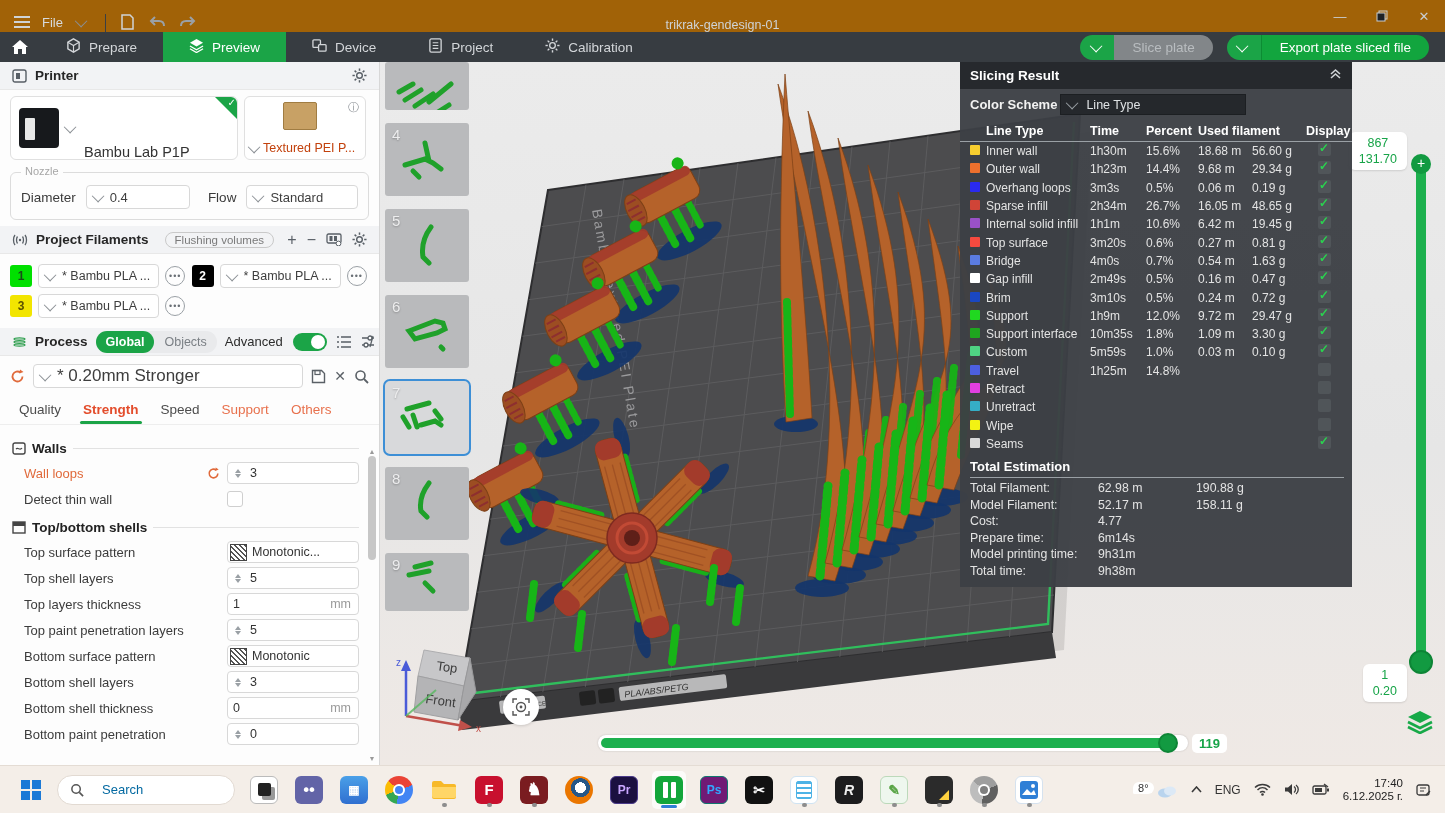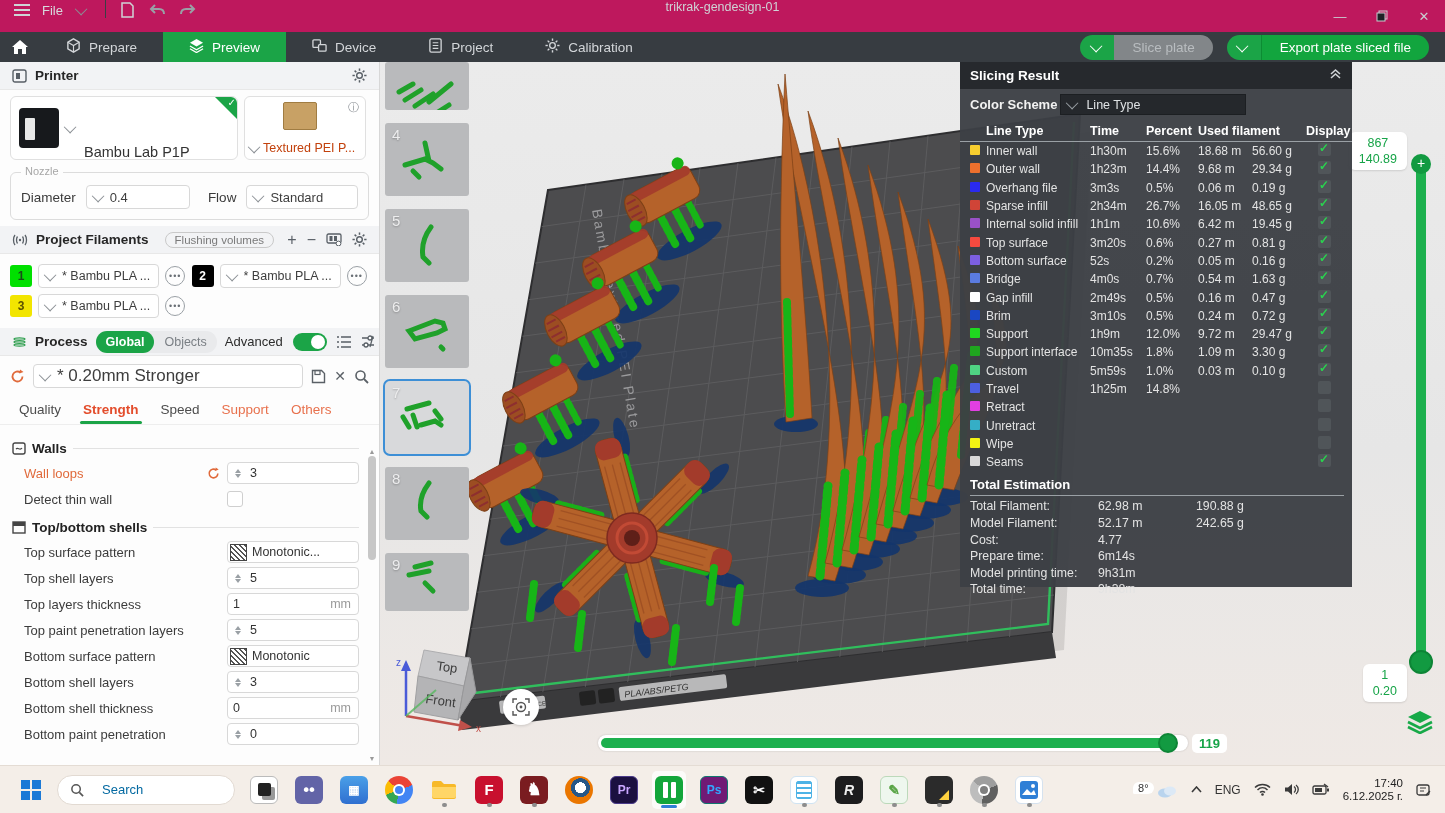--- a/index.html
+++ b/index.html
@@ -1,20 +1,20 @@
 <!DOCTYPE html>
 <html><head>
 <meta charset="utf-8">
 <style>
   * { margin:0; padding:0; box-sizing:border-box; }
   html,body { width:1445px; height:813px; overflow:hidden; font-family:"Liberation Sans",sans-serif; font-size:13px; background:#e8e8e8; }
   #app { position:relative; width:1445px; height:813px; }
 
   
-  #titlebar { position:absolute; left:0; top:0; width:1445px; height:32px; background:#be185d; display:flex; align-items:flex-start; color:#d7dadd; z-index:60; }
+  #titlebar { position:absolute; left:0; top:0; width:1445px; height:32px; background:#a16207; display:flex; align-items:flex-end; color:#d7dadd; z-index:60; }
   #titlebar .grp { display:flex; align-items:center; gap:10px; padding:0 12px; }
   #titlebar .sep { width:1px; height:18px; background:#3a3f44; }
   #titlebar .tbico { width:20px; height:20px; display:flex; align-items:center; justify-content:center; color:#aeb4b9; cursor:pointer; }
   #win-title { position:absolute; left:50%; transform:translateX(-50%); color:#cfd3d6; font-size:12.5px; }
   #win-ctrls { position:absolute; right:0; top:0; height:32px; display:flex; }
   #win-ctrls .wbtn { width:42px; height:32px; display:flex; align-items:center; justify-content:center; color:#c9cdd1; font-size:13px; }
 
   
   #tabbar { position:absolute; left:0; top:32px; width:1445px; height:30px; background:#373c41; display:flex; align-items:center; z-index:60; }
   #home-btn { width:40px; height:30px; display:flex; align-items:center; justify-content:center; }
@@ -544,21 +544,21 @@
       <div class="knob"></div>
     </div>
     <div id="hval">119</div>
 
     <div id="vslider">
       <div class="plus">+</div>
       <div class="knob"></div>
     </div>
     <div class="vlabel" id="vlabel-top">
       <div>867</div>
-        <div>140.89</div>
+        <div>131.70</div>
     </div>
     <div class="vlabel" id="vlabel-bot">
       <div>1</div>
         <div>0.20</div>
     </div>
     <div id="layers-btn">
       <svg width="26" height="24" viewBox="0 0 26 24">
           <path d="M13 1 25 7 13 13 1 7z" fill="#17a948"></path>
           <path d="M1 12l12 6 12-6" fill="none" stroke="#17a948" stroke-width="2.6"></path>
           <path d="M1 17l12 6 12-6" fill="none" stroke="#17a948" stroke-width="2.6"></path>
@@ -945,21 +945,21 @@
         <span><span class="sw" style="display: inline-block; background: rgb(237, 112, 45);"></span></span>
         <span class="nm">Outer wall</span>
           <span class="tm">1h23m</span>
           <span class="pc">14.4%</span>
           <span class="ln2">9.68 m</span>
           <span class="wt">29.34 g</span>
         <span><span class="disp on" style="display:inline-block;"></span></span>
       </div>
         <div class="sr-grid sr-row">
         <span><span class="sw" style="display: inline-block; background: rgb(42, 42, 240);"></span></span>
-        <span class="nm">Overhang file</span>
+        <span class="nm">Overhang loops</span>
           <span class="tm">3m3s</span>
           <span class="pc">0.5%</span>
           <span class="ln2">0.06 m</span>
           <span class="wt">0.19 g</span>
         <span><span class="disp on" style="display:inline-block;"></span></span>
       </div>
         <div class="sr-grid sr-row">
         <span><span class="sw" style="display: inline-block; background: rgb(208, 68, 55);"></span></span>
         <span class="nm">Sparse infill</span>
           <span class="tm">2h34m</span>
@@ -980,29 +980,20 @@
         <div class="sr-grid sr-row">
         <span><span class="sw" style="display: inline-block; background: rgb(246, 74, 63);"></span></span>
         <span class="nm">Top surface</span>
           <span class="tm">3m20s</span>
           <span class="pc">0.6%</span>
           <span class="ln2">0.27 m</span>
           <span class="wt">0.81 g</span>
         <span><span class="disp on" style="display:inline-block;"></span></span>
       </div>
         <div class="sr-grid sr-row">
-        <span><span class="sw" style="display: inline-block; background: rgb(124, 95, 224);"></span></span>
-        <span class="nm">Bottom surface</span>
-          <span class="tm">52s</span>
-          <span class="pc">0.2%</span>
-          <span class="ln2">0.05 m</span>
-          <span class="wt">0.16 g</span>
-        <span><span class="disp on" style="display:inline-block;"></span></span>
-      </div>
-        <div class="sr-grid sr-row">
         <span><span class="sw" style="display: inline-block; background: rgb(90, 123, 224);"></span></span>
         <span class="nm">Bridge</span>
           <span class="tm">4m0s</span>
           <span class="pc">0.7%</span>
           <span class="ln2">0.54 m</span>
           <span class="wt">1.63 g</span>
         <span><span class="disp on" style="display:inline-block;"></span></span>
       </div>
         <div class="sr-grid sr-row">
         <span><span class="sw" style="display: inline-block; background: rgb(255, 255, 255);"></span></span>
@@ -1099,21 +1090,21 @@
     <div id="total-head">Total Estimation</div>
     <div id="totals">
         <div class="tot-row">
           <span class="l">Total Filament:</span>
           <span class="a">62.98 m</span>
           <span class="b">190.88 g</span>
         </div>
         <div class="tot-row">
           <span class="l">Model Filament:</span>
           <span class="a">52.17 m</span>
-          <span class="b">242.65 g</span>
+          <span class="b">158.11 g</span>
         </div>
         <div class="tot-row">
           <span class="l">Cost:</span>
           <span class="a">4.77</span>
           <span class="b"></span>
         </div>
         <div class="tot-row">
           <span class="l">Prepare time:</span>
           <span class="a">6m14s</span>
           <span class="b"></span>

